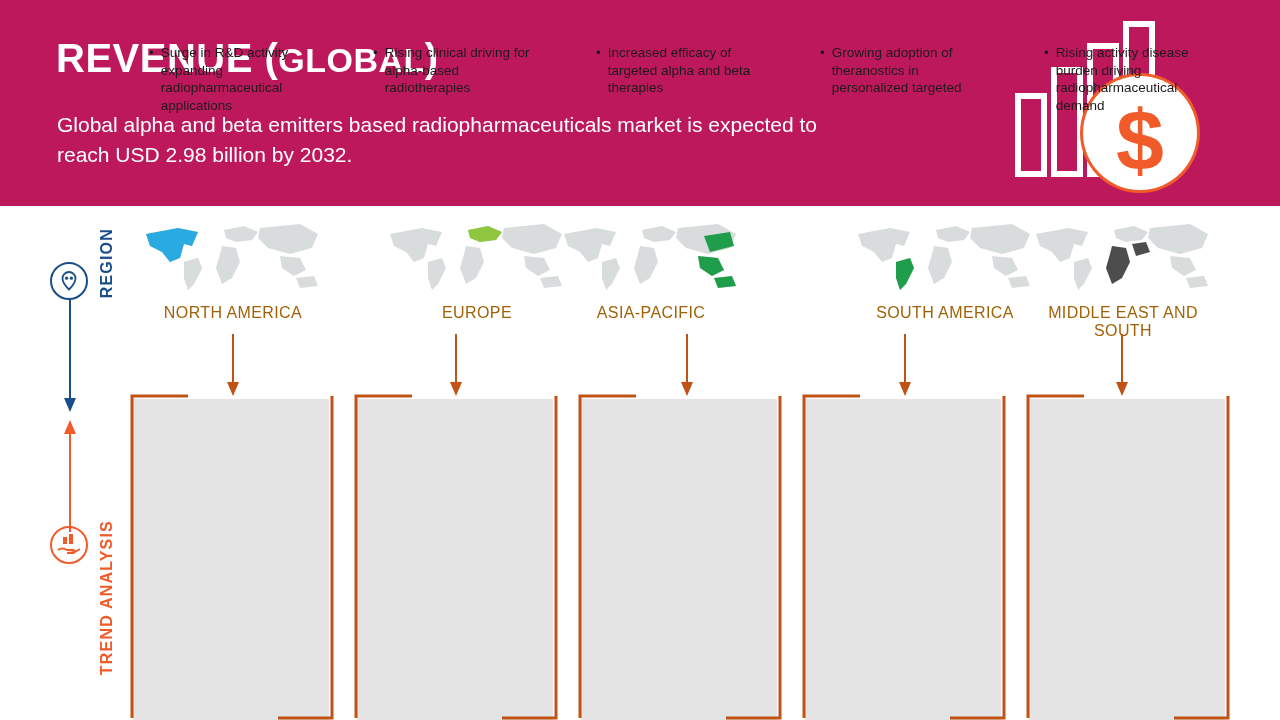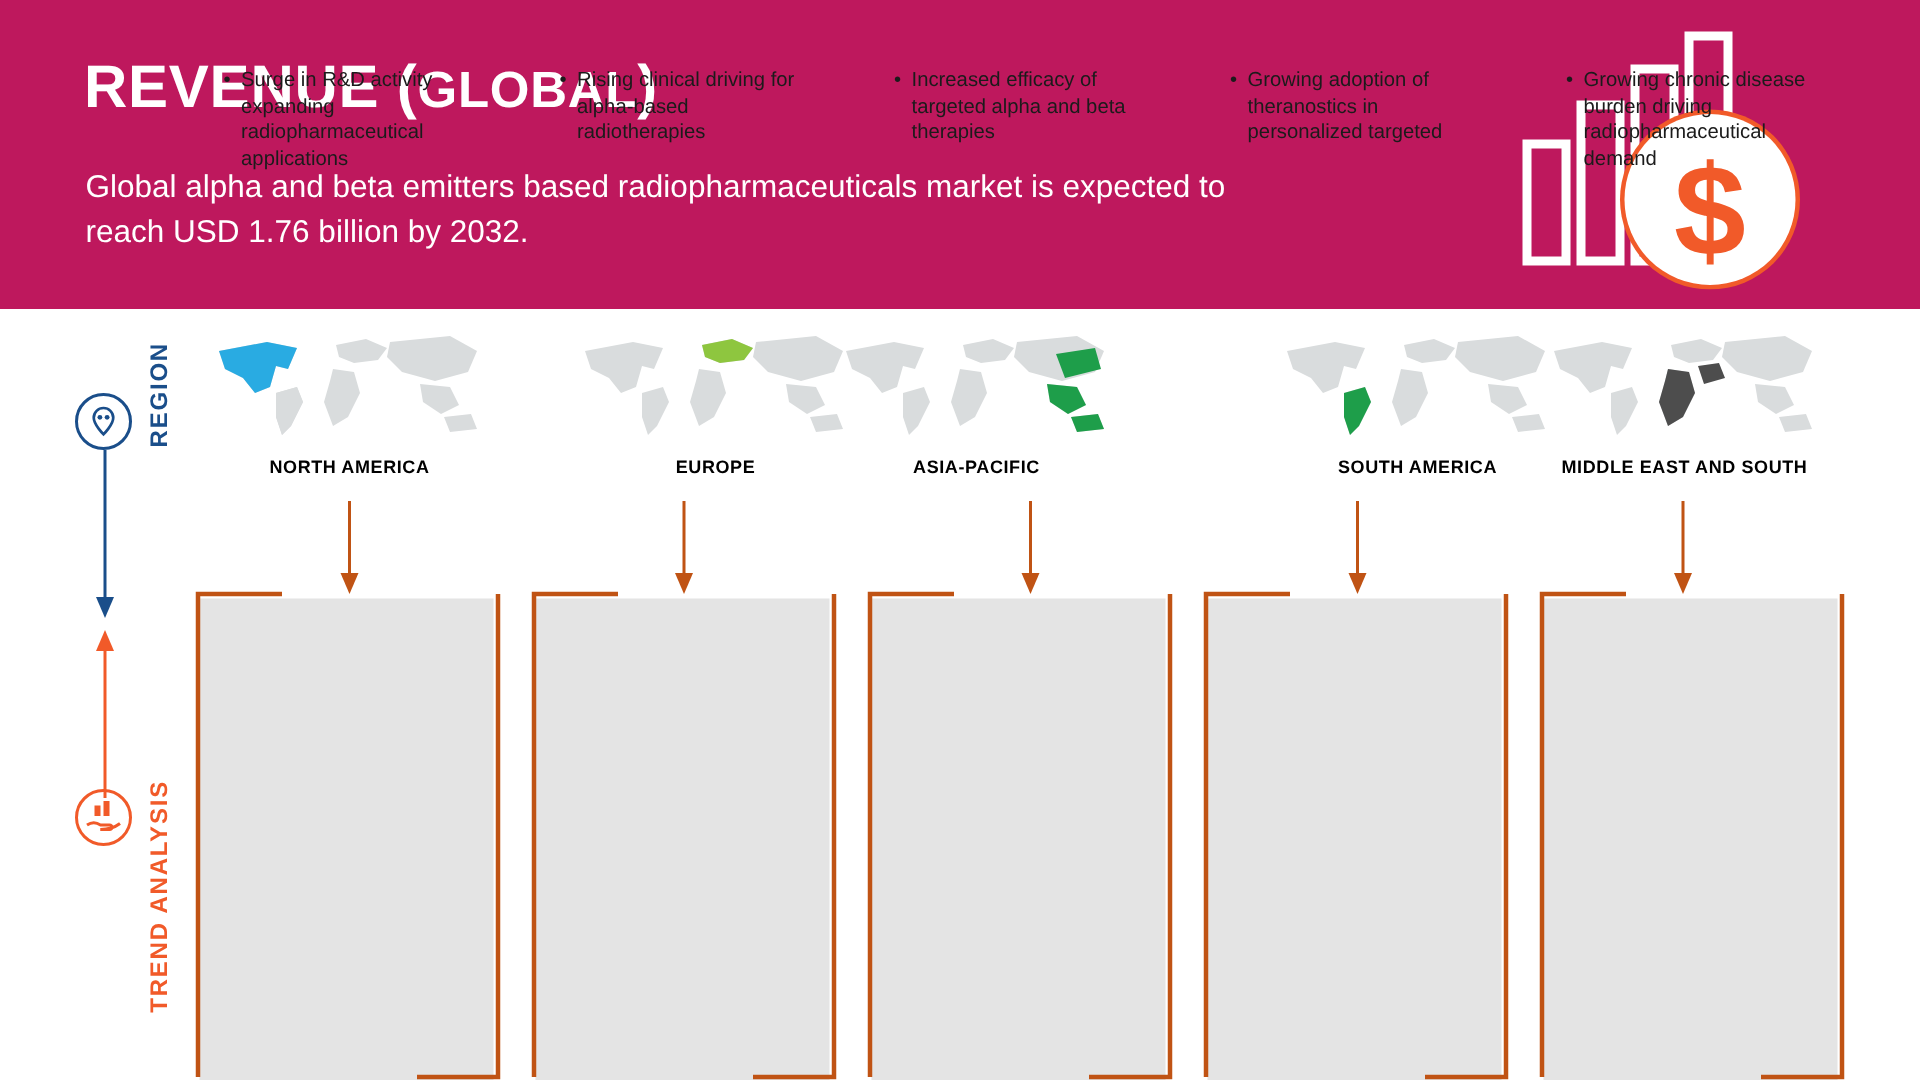--- a/index.html
+++ b/index.html
@@ -110,24 +110,24 @@
     width: 186px;
     text-align: center;
   }
   .map-wrap {
     width: 186px;
     height: 76px;
     display: block;
   }
   .region-name {
     margin-top: 10px;
-    font-size: 12px;
+    font-size: 16px;
     letter-spacing: 0.4px;
-    color: #000000;
-    font-weight: bold;
+    color: #a16207;
+    font-weight: normal;
   }
 
   
   .down-arrow {
     position: absolute;
     top: 334px;
     width: 14px;
     height: 62px;
   }
 
@@ -164,21 +164,21 @@
     line-height: 17.5px;
   }
 </style>
 </head>
 <body>
 
 <div class="header">
   <div class="header-title">
     <span>REVENUE (</span><span class="small-caps">GLOBAL</span><span>)</span>
   </div>
-  <div class="header-sub">Global alpha and beta emitters based radiopharmaceuticals market is expected to reach USD 1.76 billion by 2032.</div>
+  <div class="header-sub">Global alpha and beta emitters based radiopharmaceuticals market is expected to reach USD 2.98 billion by 2032.</div>
 
   <div class="header-icon">
     <svg width="200" height="175" viewBox="0 0 200 175">
       <rect x="8" y="78" width="26" height="78" fill="none" stroke="#ffffff" stroke-width="6"></rect>
       <rect x="44" y="52" width="26" height="104" fill="none" stroke="#ffffff" stroke-width="6"></rect>
       <rect x="80" y="28" width="26" height="128" fill="none" stroke="#ffffff" stroke-width="6"></rect>
       <rect x="116" y="6" width="26" height="150" fill="none" stroke="#ffffff" stroke-width="6"></rect>
       <circle cx="130" cy="115" r="60" fill="#f15a29"></circle>
       <circle cx="130" cy="115" r="57" fill="#ffffff"></circle>
       <text x="130" y="152" font-family="Liberation Sans, sans-serif" font-size="86" font-weight="bold" fill="#f15a29" text-anchor="middle">$</text>
@@ -407,15 +407,15 @@
 <div class="card" style="left:1029px;"></div>
 <div class="bracket" style="left:1024px;">
   <svg width="208" height="326" viewBox="0 0 208 326">
     <path d="M60 2 L4 2 L4 324" fill="none" stroke="#c05314" stroke-width="3"></path>
     <path d="M150 324 L204 324 L204 2" fill="none" stroke="#c05314" stroke-width="3"></path>
   </svg>
 </div>
 <div class="card-text" style="left:1044px;">
   <div class="bullet-row">
     <span class="bullet-dot">•</span>
-    <span>Growing chronic disease burden driving radiopharmaceutical demand</span>
+    <span>Rising activity disease burden driving radiopharmaceutical demand</span>
   </div>
 </div>
 
 </body></html>

